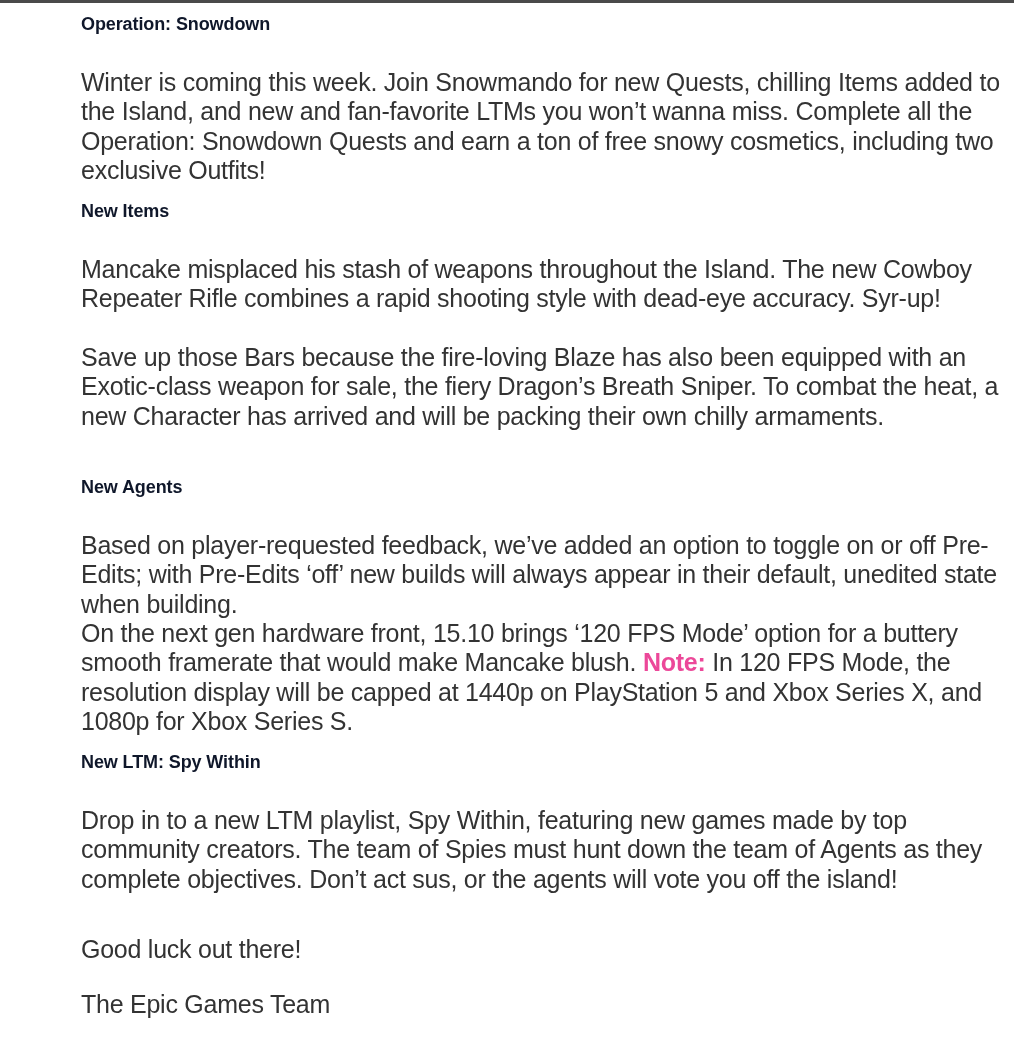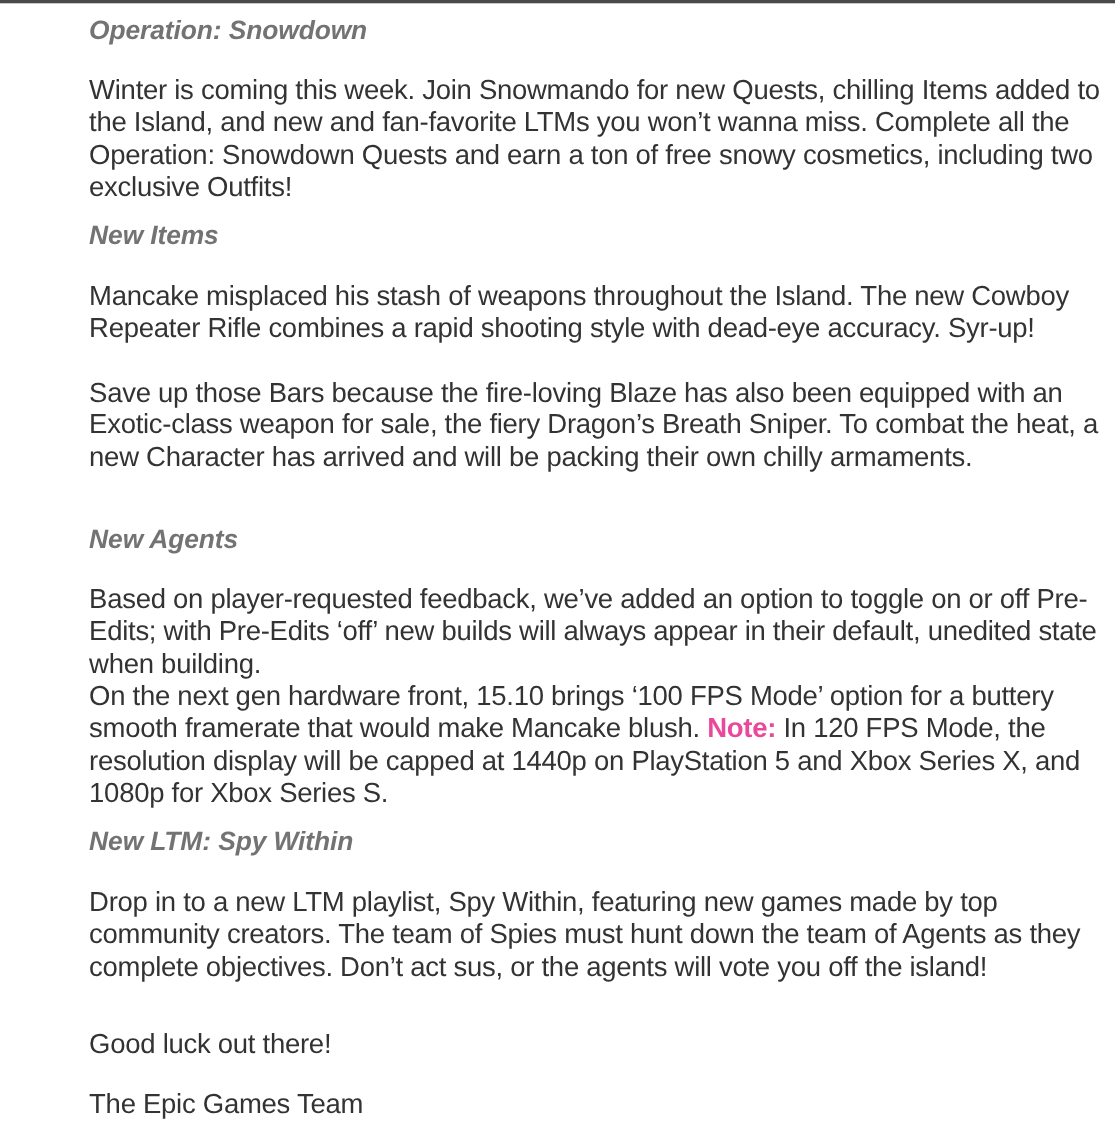--- a/index.html
+++ b/index.html
@@ -1,38 +1,38 @@
 <!DOCTYPE html>
 <html><head>
 <meta charset="utf-8">
 <style>
   html, body { margin: 0; padding: 0; background: #ffffff; }
   body { width: 1014px; height: 1042px; overflow: hidden; position: relative;
          font-family: "Liberation Sans", sans-serif; color: #333333; }
   .topbar { position: absolute; left: 0; top: 0; width: 1014px; height: 3px; background: #4a4a4a; }
   .content { position: absolute; left: 81px; top: 0; width: 920px; }
-  .h { position: absolute; left: 0; font-weight: bold; font-size: 24px; color: #737373; white-space: nowrap; letter-spacing: -0.1px; font-style: italic; }
+  .h { position: absolute; left: 0; font-weight: bold; font-size: 18px; color: #0f172a; white-space: nowrap; letter-spacing: -0.1px; }
   .p { position: absolute; left: 0; font-size: 25px; line-height: 29.3px; color: #333333; width: 920px; letter-spacing: -0.25px; }
   .p b { color: #ec4899; }
 </style>
 </head>
 <body>
 
 <div class="topbar"></div>
 
 <div class="content">
   <div class="h" style="top:14px">Operation: Snowdown</div>
   <div class="p" style="top:68px">Winter is coming this week. Join Snowmando for new Quests, chilling Items added to the Island, and new and fan-favorite LTMs you won’t wanna miss. Complete all the Operation: Snowdown Quests and earn a ton of free snowy cosmetics, including two exclusive Outfits!</div>
 
   <div class="h" style="top:201px">New Items</div>
   <div class="p" style="top:255px">Mancake misplaced his stash of weapons throughout the Island. The new Cowboy Repeater Rifle combines a rapid shooting style with dead-eye accuracy. Syr-up!</div>
   <div class="p" style="top:343px">Save up those Bars because the fire-loving Blaze has also been equipped with an Exotic-class weapon for sale, the fiery Dragon’s Breath Sniper. To combat the heat, a new Character has arrived and will be packing their own chilly armaments.</div>
 
   <div class="h" style="top:477px">New Agents</div>
   <div class="p" style="top:531px">Based on player-requested feedback, we’ve added an option to toggle on or off Pre-Edits; with Pre-Edits ‘off’ new builds will always appear in their default, unedited state when building.</div>
-  <div class="p" style="top:619px"><span>On the next gen hardware front, 15.10 brings ‘100 FPS Mode’ option for a buttery smooth framerate that would make Mancake blush. </span><b>Note:</b><span> In 120 FPS Mode, the resolution display will be capped at 1440p on PlayStation 5 and Xbox Series X, and 1080p for Xbox Series S.</span></div>
+  <div class="p" style="top:619px"><span>On the next gen hardware front, 15.10 brings ‘120 FPS Mode’ option for a buttery smooth framerate that would make Mancake blush. </span><b>Note:</b><span> In 120 FPS Mode, the resolution display will be capped at 1440p on PlayStation 5 and Xbox Series X, and 1080p for Xbox Series S.</span></div>
 
   <div class="h" style="top:752px">New LTM: Spy Within</div>
   <div class="p" style="top:806px">Drop in to a new LTM playlist, Spy Within, featuring new games made by top community creators. The team of Spies must hunt down the team of Agents as they complete objectives. Don’t act sus, or the agents will vote you off the island!</div>
 
   <div class="p" style="top:935px">Good luck out there!</div>
   <div class="p" style="top:990px">The Epic Games Team</div>
 </div>
 
 </body></html>

